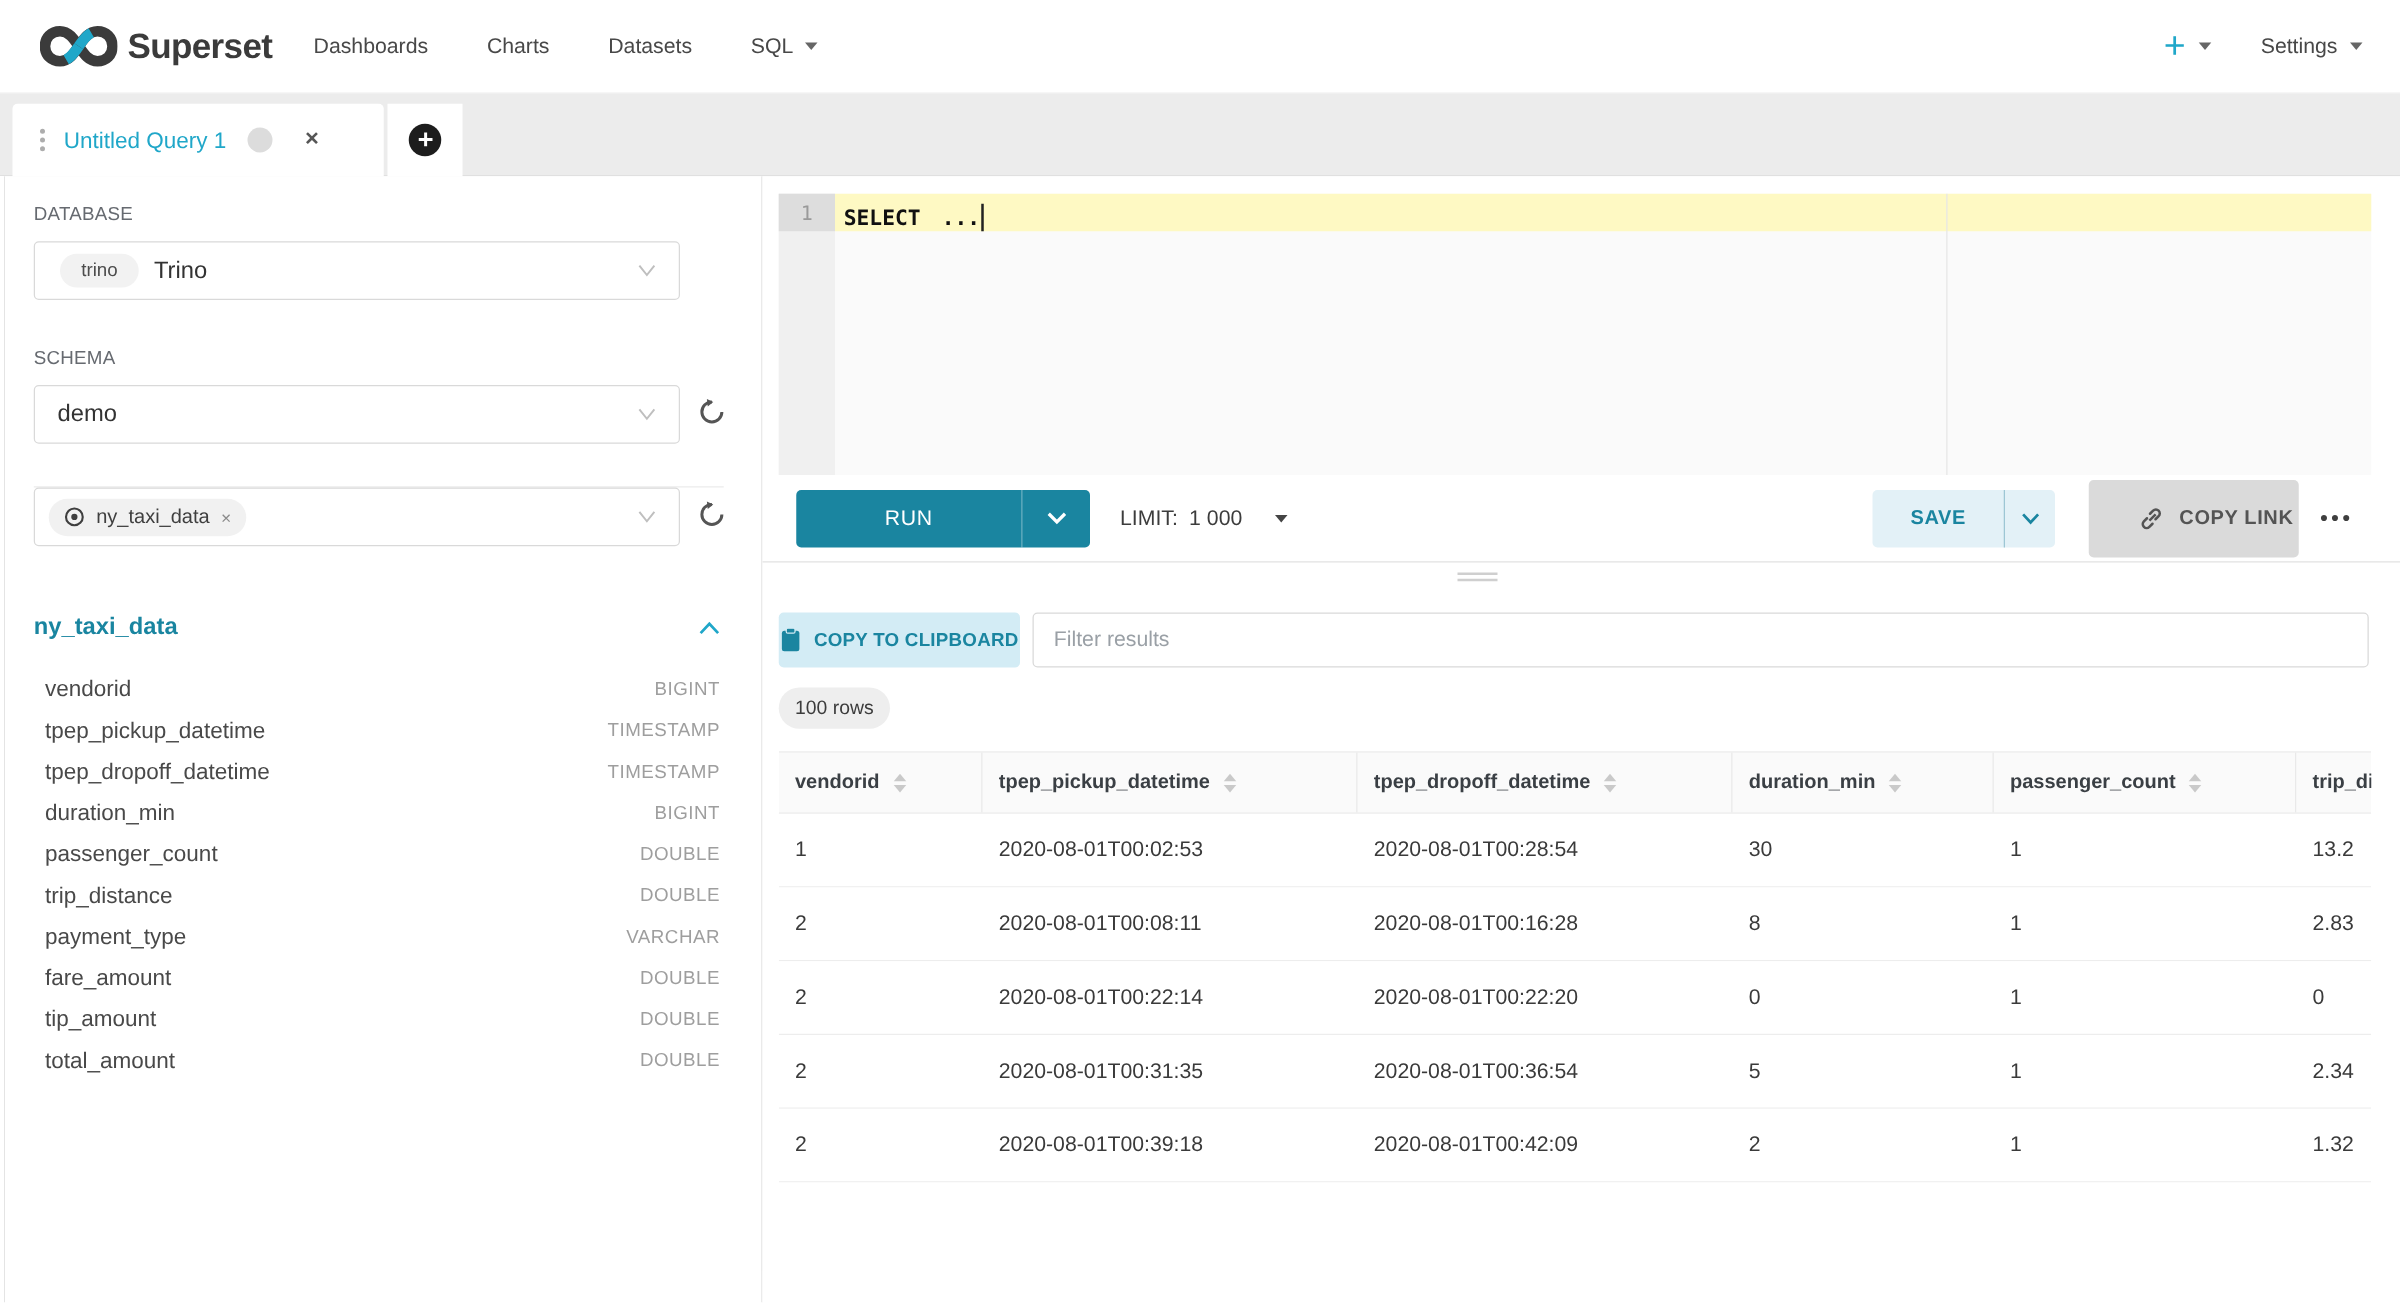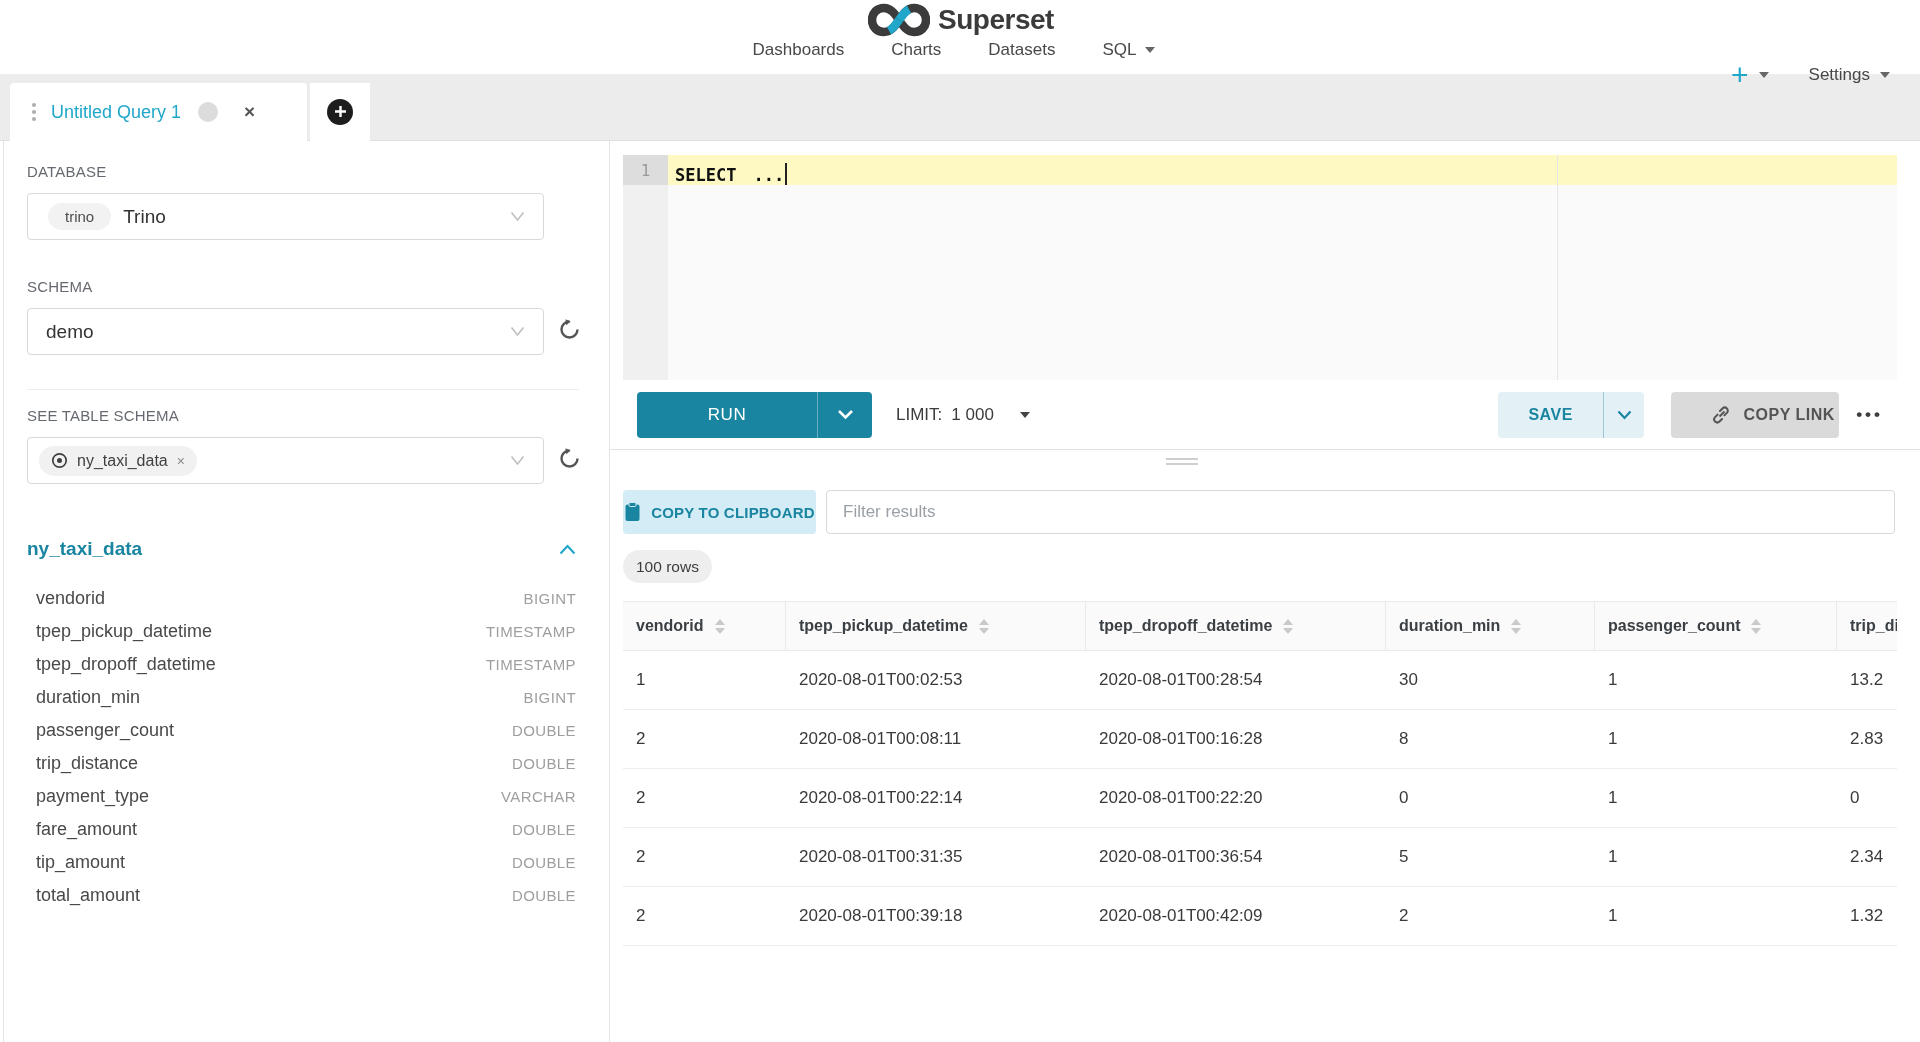--- a/index.html
+++ b/index.html
@@ -1,19 +1,19 @@
 <!DOCTYPE html>
 <html><head>
 <meta charset="utf-8">
 <style>
 * { margin:0; padding:0; box-sizing:border-box; }
 html,body { width:1920px; height:1042px; background:#fff; font-family:"Liberation Sans",sans-serif; overflow:hidden; }
 
 
-.navbar { height:75px; background:#fff; border-bottom:1px solid #eeeeee; display:flex; align-items:center; padding:0 30px 0 32px;flex-direction:column; }
+.navbar { height:75px; background:#fff; border-bottom:1px solid #eeeeee; display:flex; align-items:center; padding:0 30px 0 32px; }
 .brand { display:flex; align-items:center; gap:8px; }
 .brand-name { font-size:28px; font-weight:bold; color:#3b3b3b; letter-spacing:-0.5px; }
 .nav-links { display:flex; align-items:center; margin-left:33px; }
 .nav-link { font-size:17px; color:#484848; margin-right:47px; display:flex; align-items:center; gap:9px; }
 .caret-down { width:0; height:0; border-left:5px solid transparent; border-right:5px solid transparent; border-top:6px solid #666; display:inline-block; }
 .nav-right { margin-left:auto; display:flex; align-items:center; }
 .plus-teal { color:#20a7c9; font-size:30px; font-weight:normal; line-height:1; margin-right:10px; }
 .settings { font-size:17px; color:#484848; margin-left:40px; margin-right:10px; }
 
 
@@ -66,21 +66,21 @@
 .run-divider { width:1px; height:46px; background:rgba(255,255,255,0.35); }
 .run-caret { flex:1; display:flex; align-items:center; justify-content:center; }
 .limit { margin-left:24px; display:flex; align-items:center; font-size:17px; color:#3c3c3c; }
 .limit .lim-val { margin-left:9px; }
 .limit .caret-down { margin-left:26px; border-top-color:#444; }
 .tb-right { margin-left:auto; display:flex; align-items:center; }
 .save-btn { height:46px; width:146px; background:#e3f1f7; border-radius:4px; display:flex; align-items:center; color:#1a85a0; }
 .save-label { width:105px; text-align:center; font-size:16px; font-weight:bold; letter-spacing:0.5px; }
 .save-divider { width:1px; height:46px; background:#9dc6d4; }
 .save-caret { flex:1; display:flex; align-items:center; justify-content:center; }
-.copylink-btn { height:46px; width:168px; background:#dadada; border-radius:4px; display:flex; align-items:center; justify-content:center; gap:12px; margin-left:27px; color:#545454; font-size:16px; font-weight:bold; letter-spacing:0.5px;padding-left:36px; }
+.copylink-btn { height:62px; width:168px; background:#dadada; border-radius:4px; display:flex; align-items:center; justify-content:center; gap:12px; margin-left:27px; color:#545454; font-size:16px; font-weight:bold; letter-spacing:0.5px;padding-left:36px; }
 .more-dots { margin-left:17px; color:#3f3f3f; font-size:17px; letter-spacing:3px; font-weight:bold; }
 
 .south { position:relative; }
 .drag-handle { margin:8px 0 0 556px; width:32px; }
 .drag-handle i { display:block; height:2px; background:#cfcfcf; margin-bottom:3px; }
 .rtabs { display:flex; gap:36px; padding-left:13px; border-bottom:1px solid #e8e8e8; margin-top:16px; }
 .rtab { padding:15px 0 19px; font-size:14px; color:#586374; letter-spacing:0.3px; position:relative; }
 .rtab.active { color:#434b59; }
 .rtab.active::after { content:""; position:absolute; left:0; right:0; bottom:0; height:4px; background:#22395f; }
 .actions-row { display:flex; align-items:center; margin:25px 25px 0 13px; }
@@ -175,21 +175,20 @@
           </svg>
       </div>
       <span class="refresh-btn">
         <svg width="25" height="25" viewBox="0 0 25 25">
             <path d="M20.5 12.5 A 8 8 0 1 1 12.5 4.5" fill="none" stroke="#555" stroke-width="2.4"></path>
             <path d="M8.5 2.2 L13.6 4.6 L9.2 8.2 Z" fill="#555"></path>
           </svg>
       </span>
     </div>
     <div class="divider"></div>
-    <div class="fld-label" style="margin-top:17px;">SEE TABLE SCHEMA</div>
     <div class="sel-row">
       <div class="select">
         <span class="pill2">
           <svg width="17" height="17" viewBox="0 0 17 17">
               <circle cx="8.5" cy="8.5" r="6.7" fill="none" stroke="#3f3f3f" stroke-width="1.7"></circle>
               <circle cx="8.5" cy="8.5" r="2.5" fill="#3f3f3f"></circle>
             </svg>
           <span class="pname">ny_taxi_data</span>
           <span class="px">×</span>
         </span>

